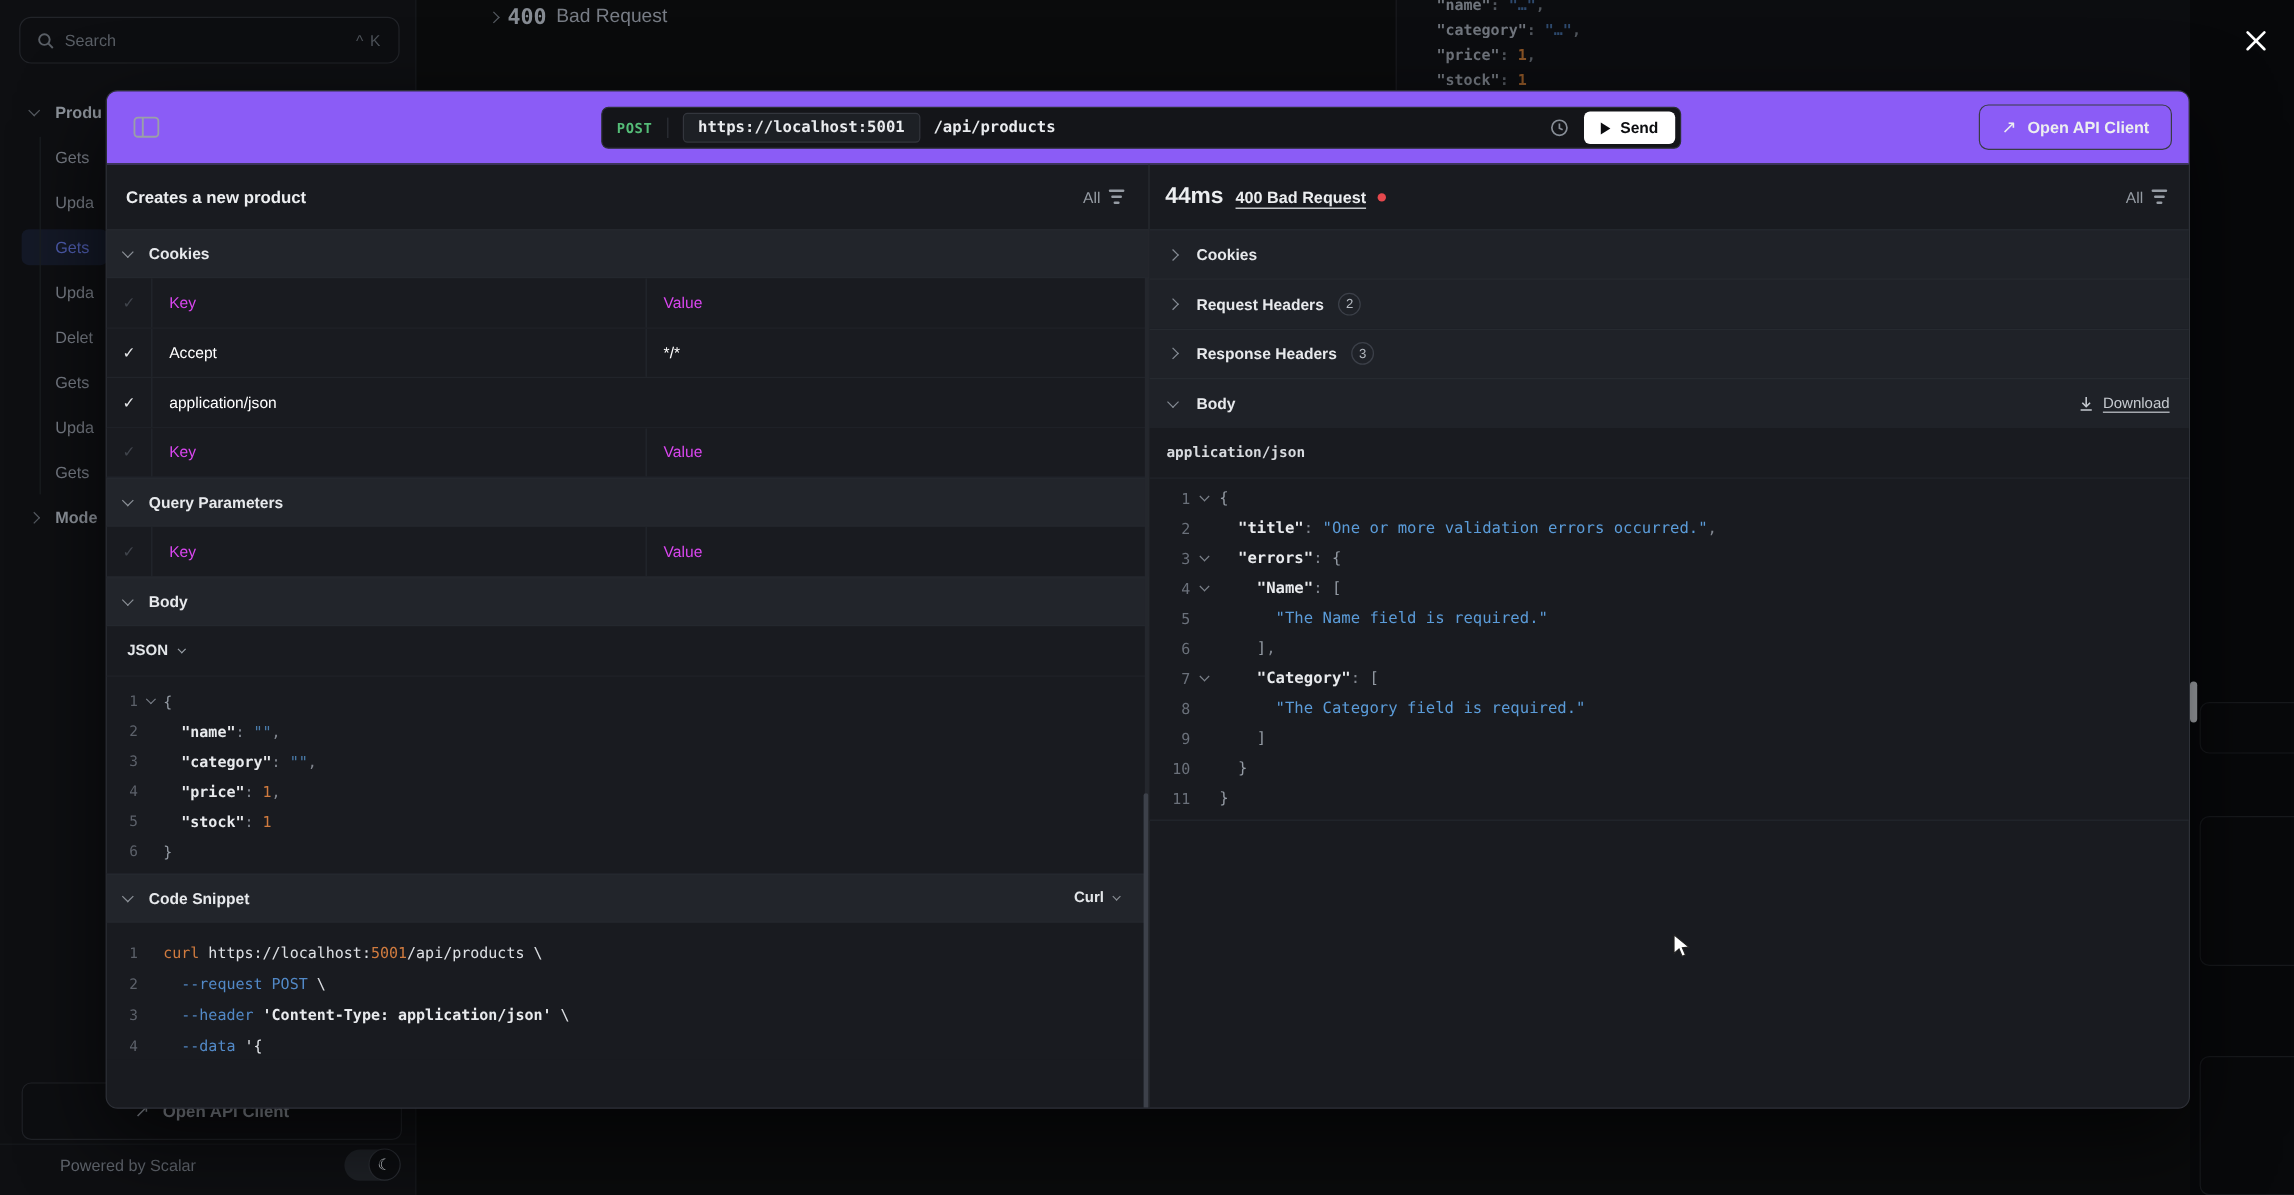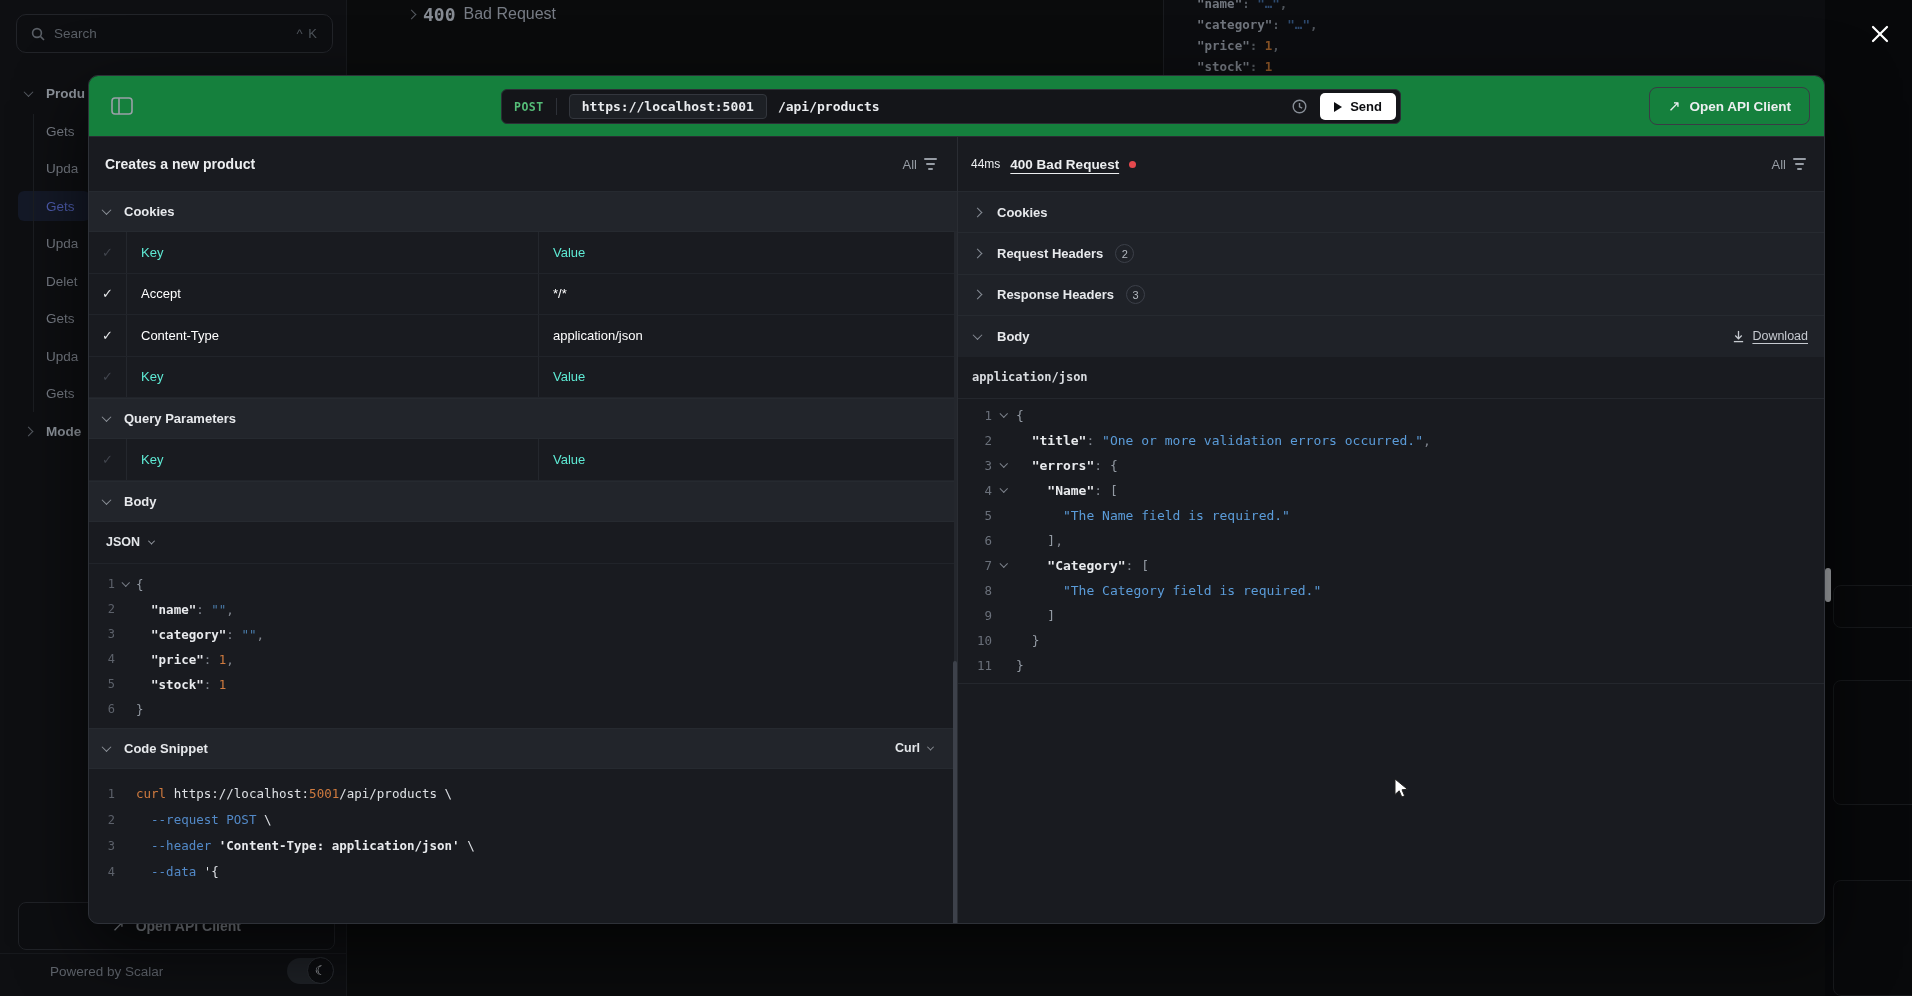--- a/index.html
+++ b/index.html
@@ -57,21 +57,21 @@
     background:#1e2126; border-radius:13px; }
   .bg-toggle .knob { position:absolute; right:-1px; top:-1px; width:27px; height:27px;
     background:#0c0d10; border:1px solid #2a2d33; border-radius:50%;
     display:flex; align-items:center; justify-content:center; color:#c5c9ce; font-size:13px; }
 
   
   #modal { position:absolute; left:88px; top:75px; width:1737px; height:849px;
     background:#191b20; border:1px solid #2e3138; border-radius:10px;
     box-shadow:0 24px 70px rgba(0,0,0,.65); overflow:hidden; color:#e7e9ec; }
   .topbar { position:absolute; left:0; top:0; width:100%; height:61px;
-    background:#15803d; border-bottom:1px solid #2a2d33; }
+    background:#8b5cf6; border-bottom:1px solid #2a2d33; }
   .panel-toggle { position:absolute; left:20px; top:18px; width:26px; height:24px;
     display:flex; align-items:center; justify-content:center; color:#9aa0a8; }
   .addressbar { position:absolute; left:412px; top:13px; width:900px; height:35px;
     background:#141519; border:1px solid #2c2f36; border-radius:6px;
     display:flex; align-items:center; padding-left:12px; }
   .method { color:#55bd78; font-weight:bold; font-size:11.5px; letter-spacing:.5px; }
   .ab-div { width:1px; height:17px; background:#2e3138; margin:0 12px; }
   .urlbox { background:#1d2025; border:1px solid #33363d; border-radius:4px;
     padding:4px 12px; font-size:13px; font-weight:bold; color:#e9ebee; }
   .path { margin-left:11px; font-size:13px; font-weight:bold; color:#e9ebee; }
@@ -104,21 +104,21 @@
     padding-left:14px; gap:14px; }
   .row.hdr .sl { font-weight:bold; font-size:13px; color:#e7e9ec; }
   .row.hdr .chev { color:#8b9097; }
   .row.kv { background:#191b20; border-bottom:1px solid #21242a; }
   .cell-cb { width:38px; height:100%; border-right:1px solid #24272d;
     display:flex; align-items:center; justify-content:center; font-size:13px; }
   .cell-cb.on { color:#e6e8ea; } .cell-cb.off { color:#41454d; }
   .cell-k { width:412px; height:100%; border-right:1px solid #24272d;
     display:flex; align-items:center; padding-left:14px; font-size:13px; }
   .cell-v { flex:1; height:100%; display:flex; align-items:center; padding-left:14px; font-size:13px; }
-  .ph { color:#5eead4; } .val { color:#ffffff; }
+  .ph { color:#d946ef; } .val { color:#ffffff; }
 
   .jsonsel { height:41.4px; background:#191b20; border-bottom:1px solid #21242a;
     display:flex; align-items:center; padding-left:17px; gap:9px;
     font-size:12.5px; font-weight:bold; color:#e3e6e9; }
   .jsonsel .chev, .langsel .chev { color:#9aa0a8; }
 
   .codeblock { background:#191b20; }
   #req-editor { height:164px; padding-top:8px; }
   #curl-code { height:114px; padding-top:12px; }
   #curl-code .cl { height:26px; }
@@ -140,21 +140,21 @@
   .t-wb { color:#e8eaed; font-weight:bold; }
   .snip-hdr { justify-content:flex-start; }
   .langsel { margin-left:auto; padding-right:24px; display:flex; align-items:center; gap:8px;
     font-size:12.5px; font-weight:bold; color:#e3e6e9; }
   .lp-track { position:absolute; right:0; top:94px; bottom:0; width:3px; background:#24272d; }
   .lp-thumb { position:absolute; right:0; top:524px; width:4px; height:300px;
     background:#3d414a; border-radius:2px; }
 
   
   .resp-hdr { height:54px; display:flex; align-items:center; padding:0 20px 0 13px; gap:10px; }
-  .resp-ms { font-weight:normal; font-size:12px; color:#eceef0; }
+  .resp-ms { font-weight:bold; font-size:19px; color:#eceef0; }
   .resp-status { font-weight:bold; font-size:13.5px; color:#eceef0;
     text-decoration:underline; text-underline-offset:4px; text-decoration-thickness:1px; }
   .dot { width:7px; height:7px; border-radius:50%; background:#e5484d; }
   .rrow { height:41.4px; background:#1f2228; border-top:1px solid #262a30;
     display:flex; align-items:center; padding-left:16px; gap:16px; }
   .rrow:last-of-type { border-bottom:1px solid #262a30; }
   .rrow .sl { font-weight:bold; font-size:13px; color:#e7e9ec; }
   .rrow .chev { color:#868c95; }
   .badge { width:19px; height:19px; border:1px solid #3c4049; border-radius:50%;
     display:flex; align-items:center; justify-content:center;
@@ -330,23 +330,20 @@
         <div class="cell-cb on">✓</div>
         <div class="cell-k">
             <span class="val">Accept</span>
           </div>
         <div class="cell-v">
             <span class="val">*/*</span>
           </div>
       </div>
       <div class="row kv">
         <div class="cell-cb on">✓</div>
-        <div class="cell-k">
-            <span class="val">Content-Type</span>
-          </div>
         <div class="cell-v">
             <span class="val">application/json</span>
           </div>
       </div>
       <div class="row kv">
         <div class="cell-cb off">✓</div>
         <div class="cell-k">
             <span class="ph">Key</span>
           </div>
         <div class="cell-v">

